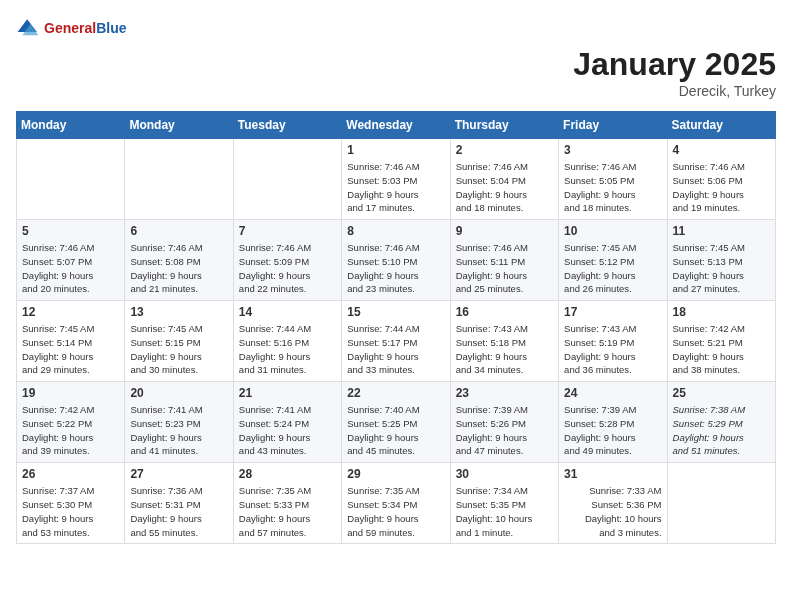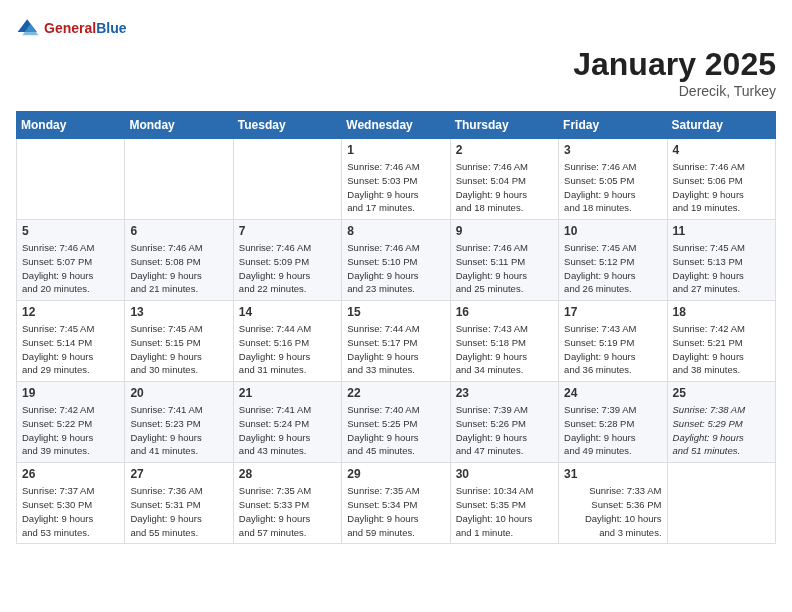--- a/index.html
+++ b/index.html
@@ -332,21 +332,21 @@
         </td>
         <td>
           <span class="day-num">29</span>
           <div class="day-info" style="white-space: pre-line;">Sunrise: 7:35 AM
 Sunset: 5:34 PM
 Daylight: 9 hours
 and 59 minutes.</div>
         </td>
         <td>
           <span class="day-num">30</span>
-          <div class="day-info" style="white-space: pre-line;">Sunrise: 10:34 AM
+          <div class="day-info" style="white-space: pre-line;">Sunrise: 7:34 AM
 Sunset: 5:35 PM
 Daylight: 10 hours
 and 1 minute.</div>
         </td>
         <td>
           <span class="day-num">31</span>
           <div class="day-info" style="white-space: pre-line; text-align: right;">Sunrise: 7:33 AM
 Sunset: 5:36 PM
 Daylight: 10 hours
 and 3 minutes.</div>

